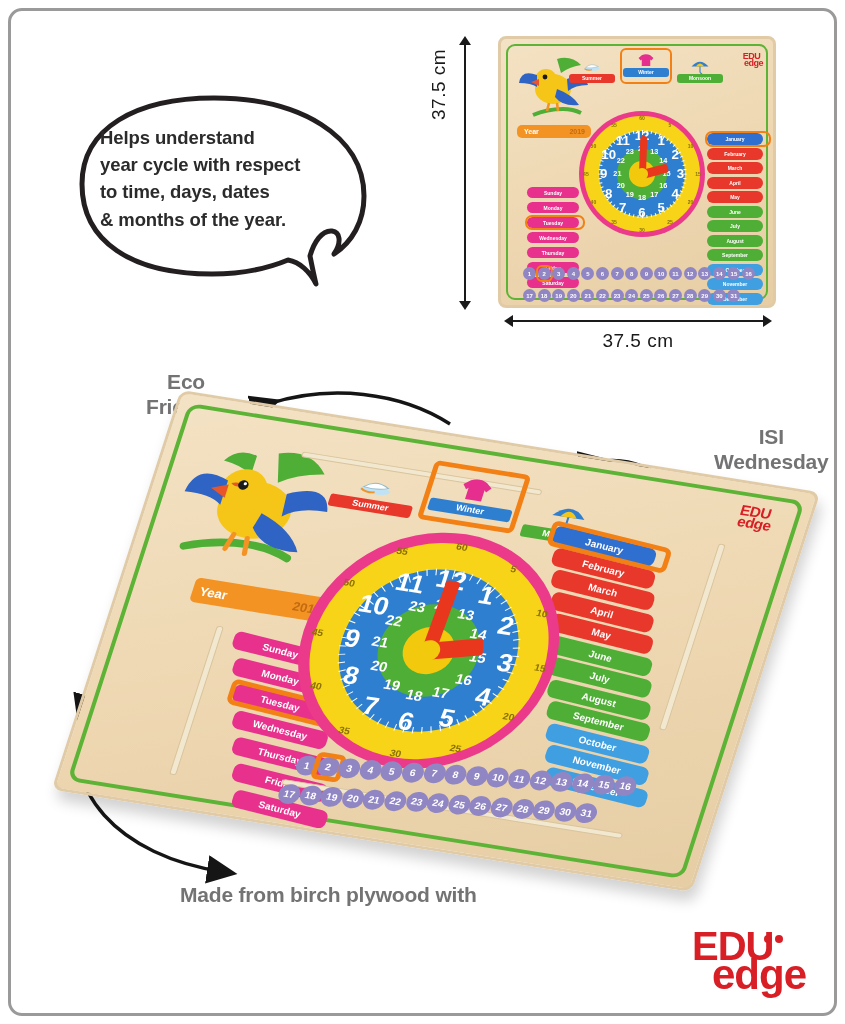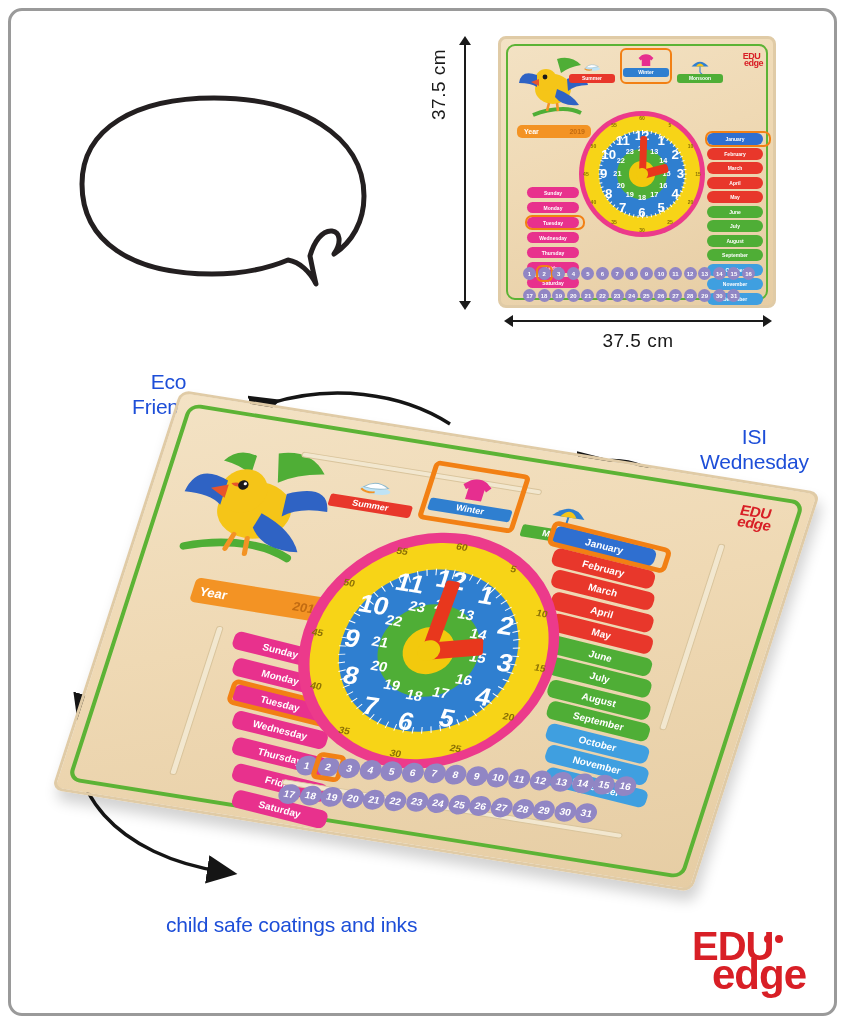--- a/index.html
+++ b/index.html
@@ -119,22 +119,22 @@
   .ring-blue{ position:absolute; border-radius:50%; background:#2f7fd0; }
   .ring-green{ position:absolute; border-radius:50%; background:#4fae36; }
   .hub{ position:absolute; border-radius:50%; background:#f2c90d; }
   .num{ position:absolute; color:#fff; font-weight:bold; text-align:center; }
   .num-min{ position:absolute; color:#8a7006; font-weight:bold; text-align:center; }
   .tick{ position:absolute; background:#fff; }
   .hand{ position:absolute; background:#e8371d; border-radius:3px; transform-origin:50% 100%; }
 
   
   .annot{
-    position:absolute; font-weight:normal; color:#1d4ed8;
-    line-height:1.18; letter-spacing:-0.2px;
+    position:absolute; font-weight:bold; color:#737373;
+    line-height:1.18; letter-spacing:-0.2px;margin-left:14px;
   }
   #eco-label{ left:132px; top:370px; font-size:21px; text-align:center; }
   #isi-label{ left:700px; top:425px; font-size:21px; text-align:center; }
   #bottom-note{ left:166px; top:880px; font-size:21px; line-height:1.45; }
 
   .arrow-svg{ position:absolute; left:0; top:0; pointer-events:none; }
 
   
   #footer-logo{
     position:absolute; left:690px; top:930px; width:125px; height:70px;
@@ -158,20 +158,26 @@
              C18 36, 72 6, 150 6
              C236 6, 300 44, 300 104
              C300 130, 288 150, 270 162
              C278 150, 276 140, 268 139
              C258 138, 250 150, 246 164
              C246 164, 250 184, 252 192
              C246 180, 236 170, 224 168
              C200 178, 172 182, 148 182
              C68 182, 18 150, 18 92 Z" fill="#ffffff" stroke="#231f20" stroke-width="5" stroke-linejoin="round"></path>
   </svg>
+  <div id="bubble-text">
+    <span>Helps understand</span>
+    <span>year cycle with respect</span>
+    <span>to time, days, dates</span>
+    <span>&amp; months of the year.</span>
+  </div>
 </div>
 
 <div id="dim-v-label">37.5 cm</div>
 <div id="dim-v-line"></div>
 <div id="dim-h-line"></div>
 <div id="dim-h-label">37.5 cm</div>
 
 <div id="small-board" class="board" style="position:absolute;left:498px;top:36px;width:278px;height:272px;border-radius:8px;">
   <div class="board-green" style="left:5px;top:5px;right:5px;bottom:5px;border-width:2px;"></div>
   <div class="board-logo" style="right:10px;top:14px;font-size:9px;">
@@ -397,22 +403,21 @@
 
 <div class="annot" id="eco-label">
   <span>Eco</span><br>
   <span>Friendly</span>
 </div>
 <div class="annot" id="isi-label">
   <span>ISI</span><br>
   <span>Wednesday</span>
 </div>
 <div class="annot" id="bottom-note">
-  <br>
-  <span>child safe coatings and inks</span>
+  <span>Made from birch plywood with</span><br>
 </div>
 
 <svg class="arrow-svg" width="845" height="1024">
   <defs>
     <marker id="ah" markerWidth="9" markerHeight="9" refX="5" refY="4.2" orient="auto">
       <path d="M0 0 L9 4.2 L0 8.4 Z" fill="#151515"></path>
     </marker>
   </defs>
 
   <path d="M268 404 C330 384, 400 392, 450 424" stroke="#151515" stroke-width="3.4" fill="none" marker-start="url(#ah)"></path>

